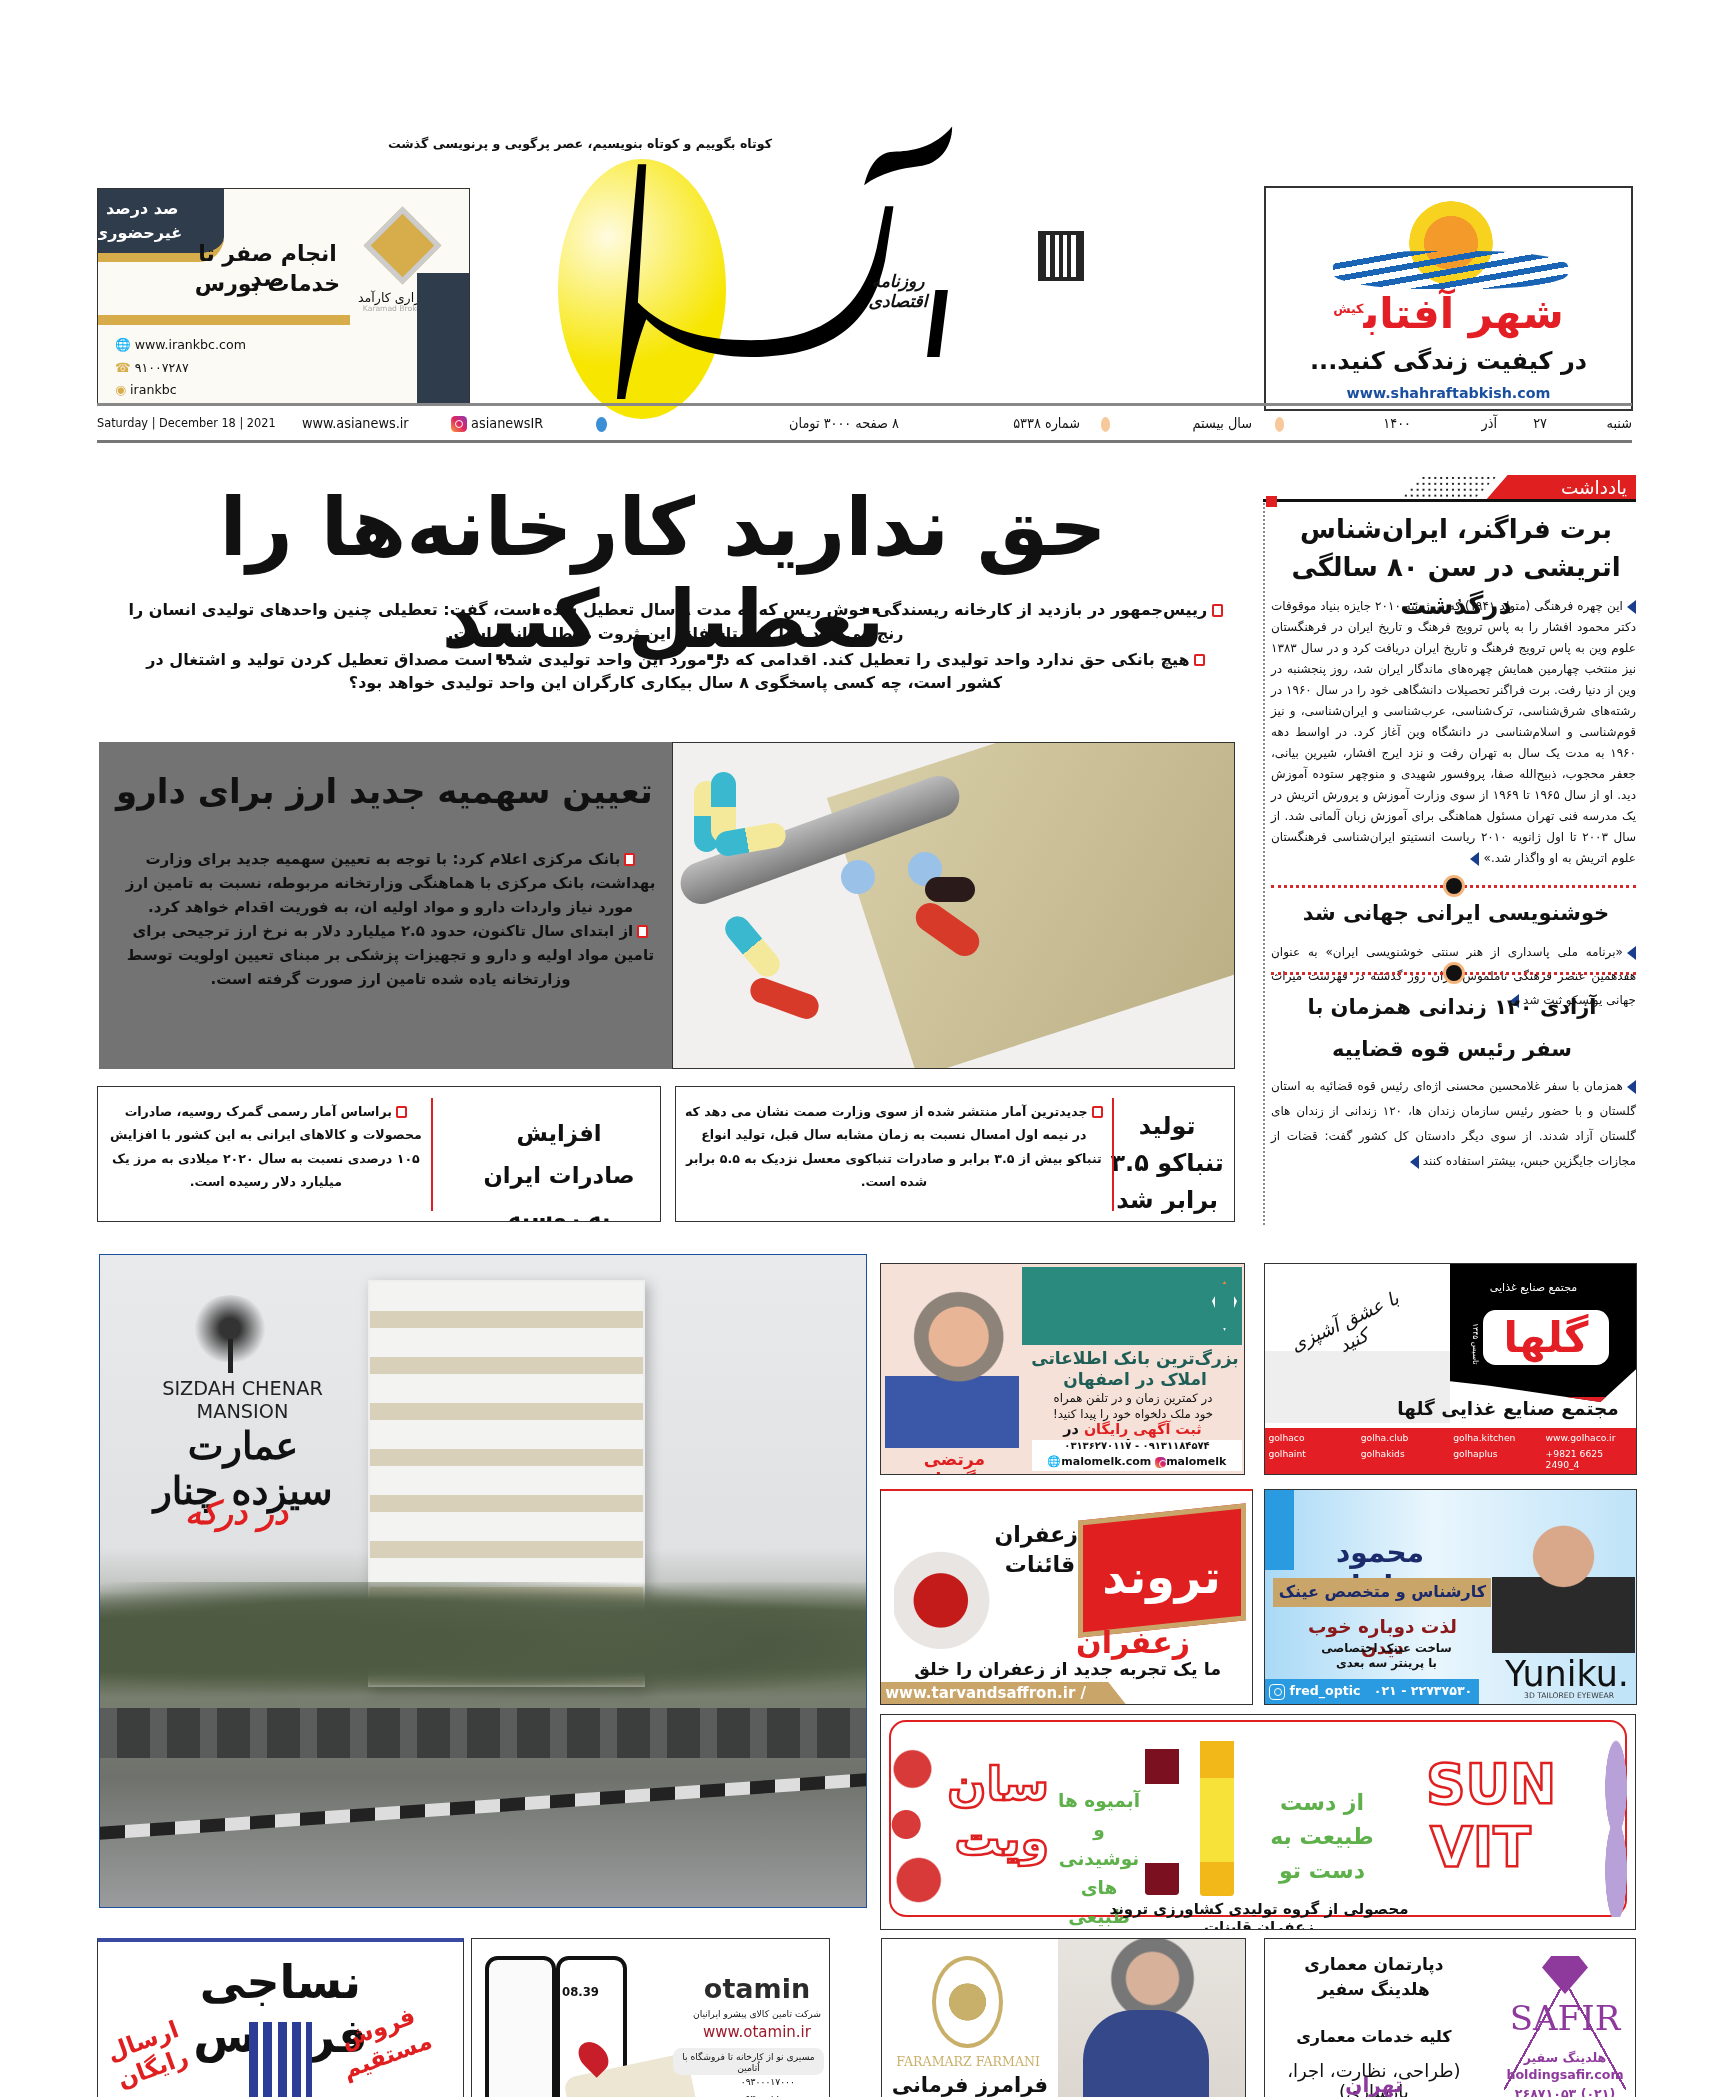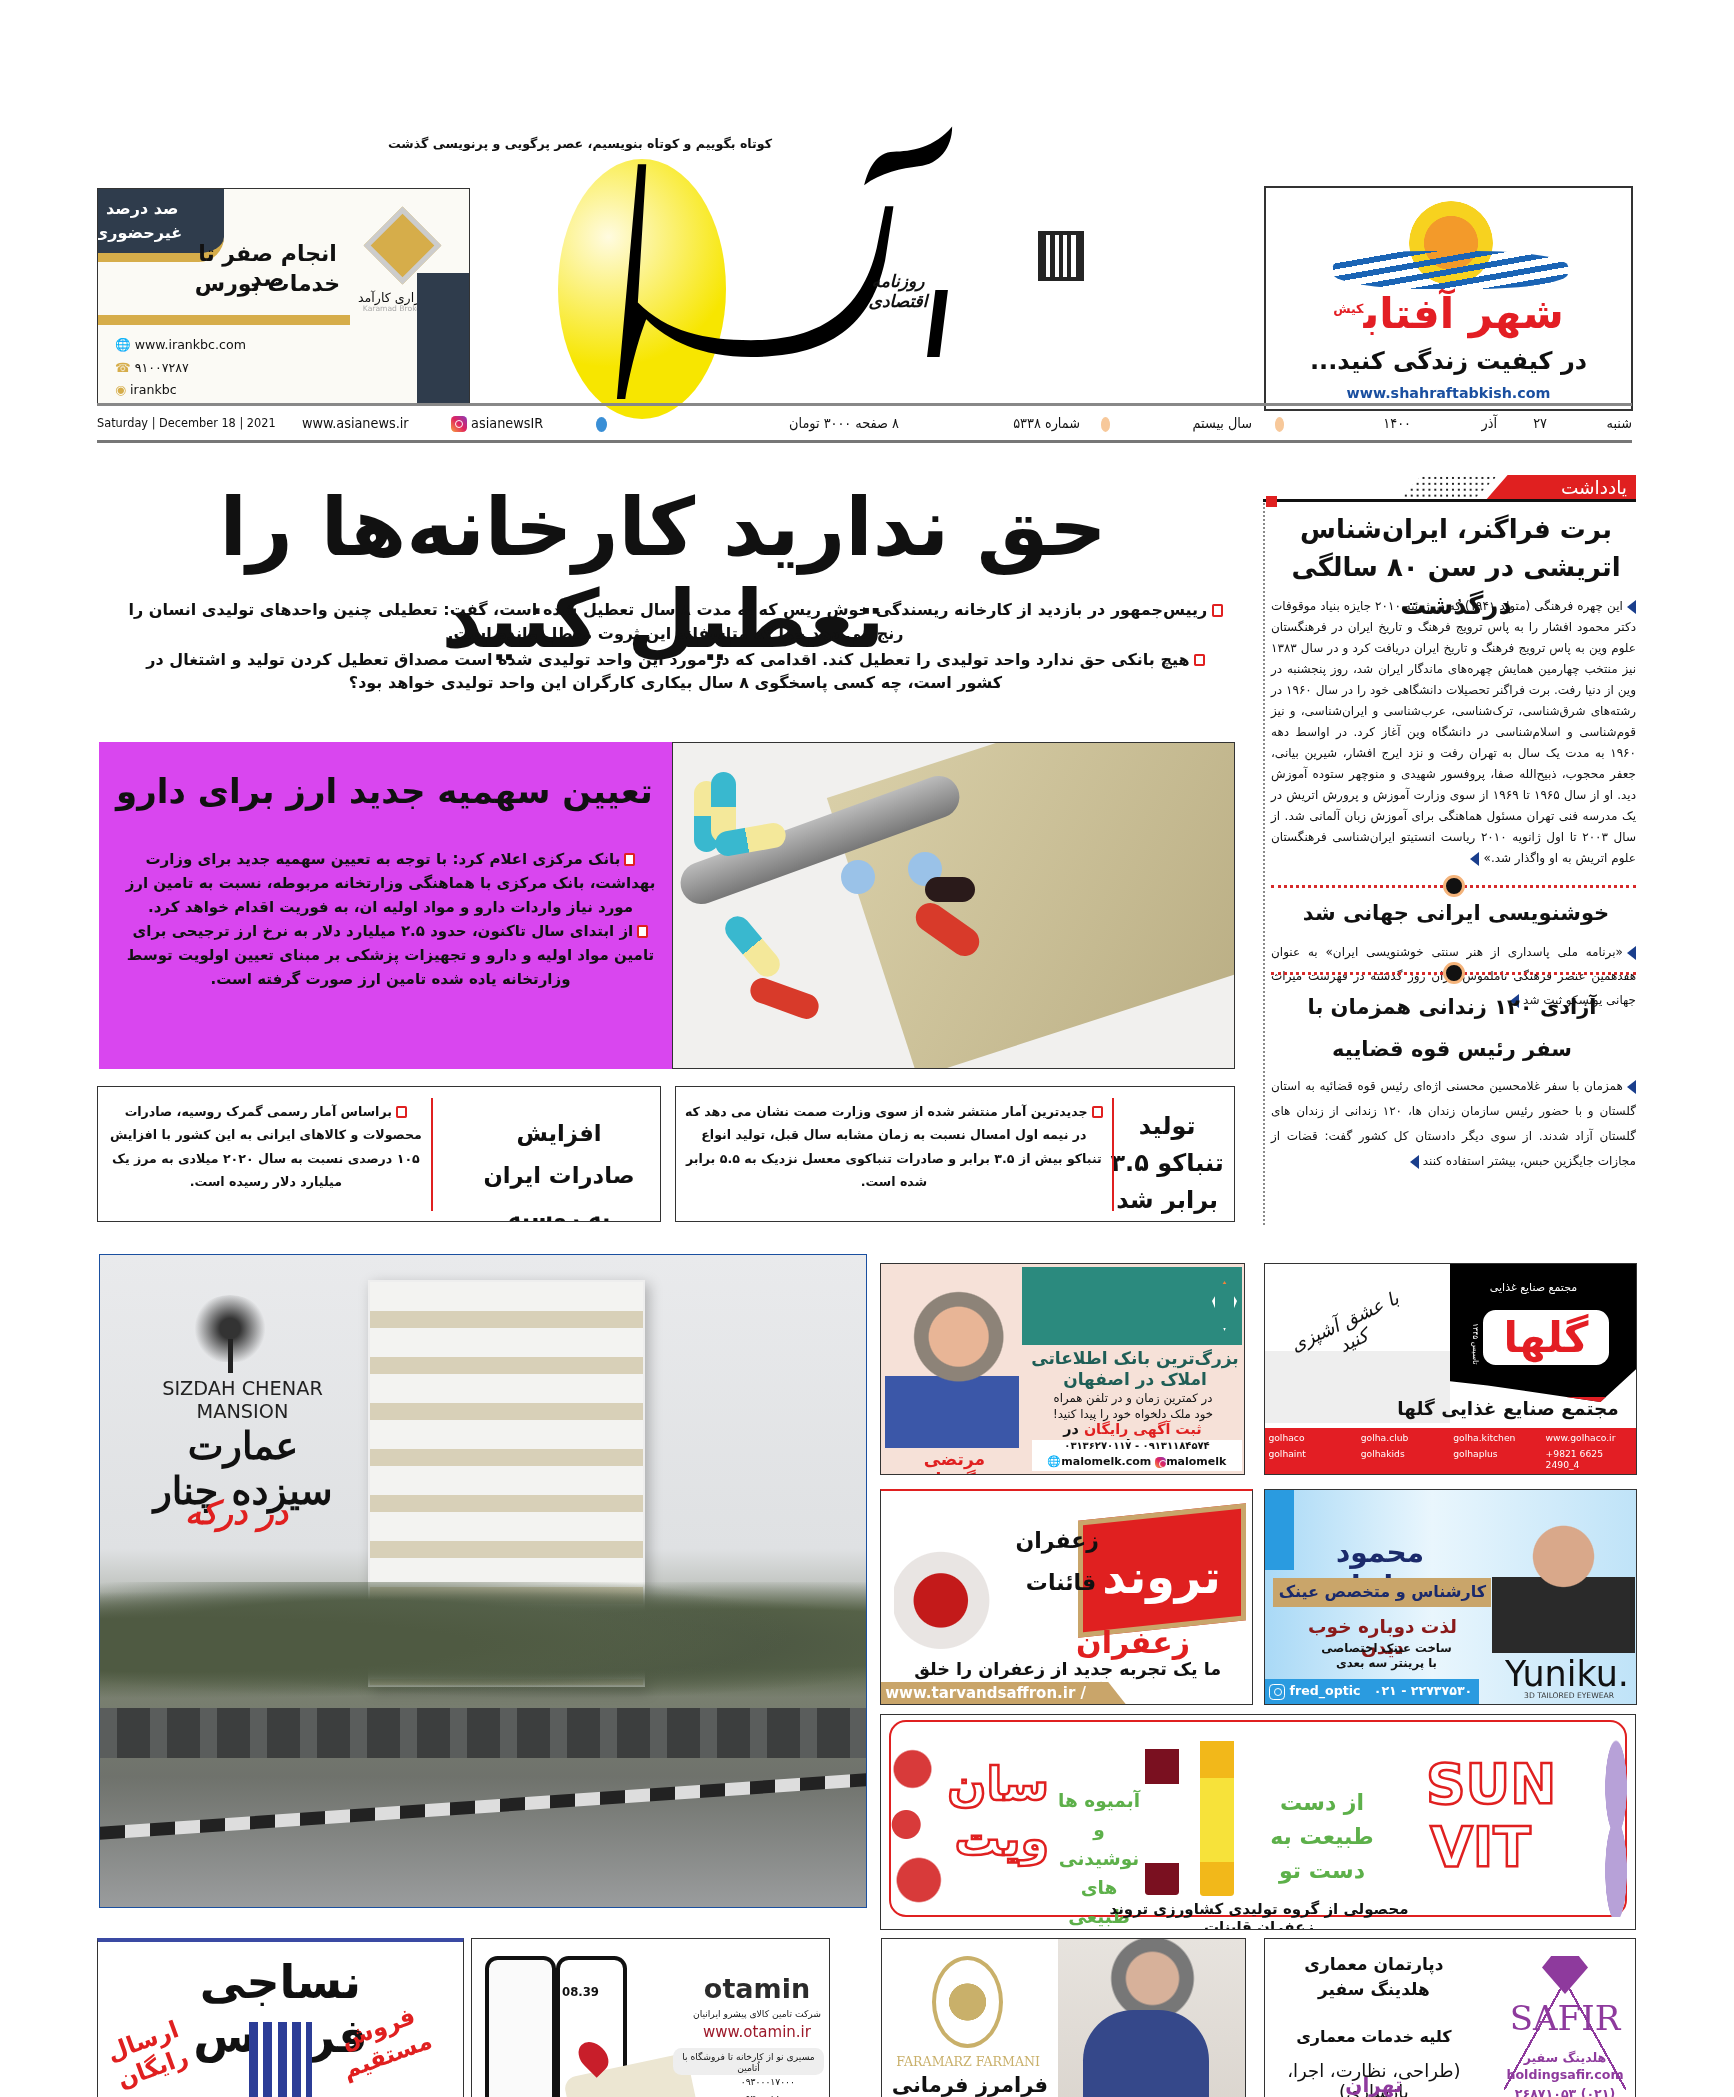--- a/index.html
+++ b/index.html
@@ -91,21 +91,21 @@
   <div class="dateitem" style="left:97px;direction:ltr;font-size:12.6px;">Saturday | December 18 | 2021</div>
 </div>
 <div class="hr" style="left:97px;top:440px;width:1535px;"></div>
 
 <div class="abs b" style="left:101px;top:482px;width:1124px;font-size:80px;line-height:92px;text-align:center;letter-spacing:-0.8px;">حق ندارید کارخانه‌ها را تعطیل کنید</div>
 <div class="abs b" style="left:126px;top:598px;width:1099px;font-size:16px;line-height:23.5px;text-align:center;">
   <p><span class="sq"></span><span>رییس‌جمهور در بازدید از کارخانه ریسندگی خوش ریس که به مدت ۸ سال تعطیل شده است، گفت: تعطیلی چنین واحدهای تولیدی انسان را رنج می دهد چرا که متاسفانه این ثروت معطل مانده است.</span></p>
   <p style="margin-top:2.5px;"><span class="sq"></span><span>هیچ بانکی حق ندارد واحد تولیدی را تعطیل کند. اقدامی که در مورد این واحد تولیدی شده است مصداق تعطیل کردن تولید و اشتغال در کشور است، چه کسی پاسخگوی ۸ سال بیکاری کارگران این واحد تولیدی خواهد بود؟</span></p>
 </div>
 
-<div class="abs" style="left:99px;top:742px;width:575px;height:327px;background:#d946ef;">
+<div class="abs" style="left:99px;top:742px;width:575px;height:327px;background:#737373;">
   <div class="abs b" style="left:8.4px;top:29px;width:554px;font-size:34px;text-align:center;">تعیین سهمیه جدید ارز برای دارو</div>
   <div class="abs b" style="left:25px;top:105px;width:533px;font-size:15px;line-height:24px;text-align:center;">
     <p><span class="sq"></span><span>بانک مرکزی اعلام کرد: با توجه به تعیین سهمیه جدید برای وزارت بهداشت، بانک مرکزی با هماهنگی وزارتخانه مربوطه، نسبت به تامین ارز مورد نیاز واردات دارو و مواد اولیه ان، به فوریت اقدام خواهد کرد.</span></p>
     <p><span class="sq"></span><span>از ابتدای سال تاکنون، حدود ۲.۵ میلیارد دلار به نرخ ارز ترجیحی برای تامین مواد اولیه و دارو و تجهیزات پزشکی بر مبنای تعیین اولویت توسط وزارتخانه یاده شده تامین ارز صورت گرفته است.</span></p>
   </div>
 </div>
 <div class="box" style="left:672px;top:742px;width:563px;height:327px;border-width:1.3px;background:#f1f0ee;">
 
   <div class="abs" style="left:189px;top:-17px;width:419px;height:294px;background:linear-gradient(135deg,#d9cfa8,#b8ac82);transform:rotate(-18deg);"></div>
   <div class="abs" style="left:0;top:76px;width:294px;height:42px;background:linear-gradient(#bbb,#777);border-radius:21px;transform:rotate(-20deg);"></div>
@@ -211,21 +211,21 @@
     <span>golhakids</span>
     <span>golhaplus</span>
     <span>+9821 6625 2490_4</span>
   </div>
 </div>
 
 <div class="box" style="left:880px;top:1489px;width:373px;height:216px;border-width:1.3px;border-top:2.5px solid #e02020;">
   <div class="abs" style="left:12.6px;top:29px;width:117px;height:134px;background:radial-gradient(circle at 40% 60%,#c31a1a 25%,#e9e5e3 26% 45%,transparent 46%);"></div>
   <div class="abs" style="left:197px;top:21px;width:168px;height:117px;background:#e02020;border:5.9px solid #c9a56a;transform:skewY(-6deg);"></div>
   <div class="abs b c" style="left:201px;top:59px;width:159px;font-size:46px;color:#fff;">تروند</div>
-  <div class="abs b c" style="left:142px;top:29px;width:76px;font-size:22px;line-height:42px;">زعفران قائنات</div>
+  <div class="abs b c" style="left:121px;top:29px;width:76px;font-size:22px;line-height:30px;">زعفران قائنات</div>
   <div class="abs b c" style="left:185px;top:134px;width:134px;font-size:30px;color:#e02020;letter-spacing:5.9px;">زعفران</div>
   <div class="abs b c" style="left:4.2px;top:168px;width:365px;font-size:17.6px;">ما یک تجربه جدید از زعفران را خلق کرده‌ایم</div>
   <div class="abs" style="left:0;top:191px;width:247px;height:25px;background:#c9a56a;clip-path:polygon(0 0,92% 0,100% 100%,0 100%);"></div>
   <div class="abs b" style="left:4.2px;top:193px;width:235px;font-size:15px;color:#fff;direction:ltr;text-align:left;">www.tarvandsaffron.ir / com</div>
 </div>
 
 <div class="box" style="left:1264px;top:1489px;width:373px;height:216px;border-width:1.3px;background:linear-gradient(90deg,#a9d9f6,#e9f6fd 45%,#bfe3f8);">
   <div class="abs" style="left:0;top:0;width:29px;height:80px;background:#2a9be0;"></div>
   <div class="abs b c" style="left:25px;top:46px;width:180px;font-size:28px;color:#1b2a6b;">محمود جهانبان</div>
   <div class="abs" style="left:8.4px;top:88px;width:218px;height:29px;background:#c9a56a;"></div>

